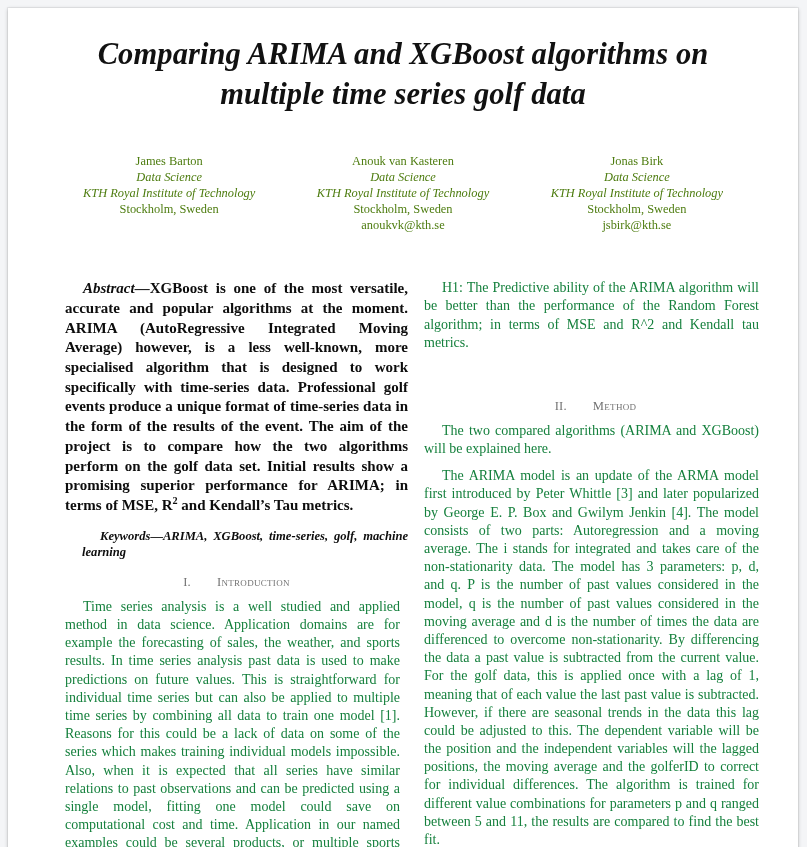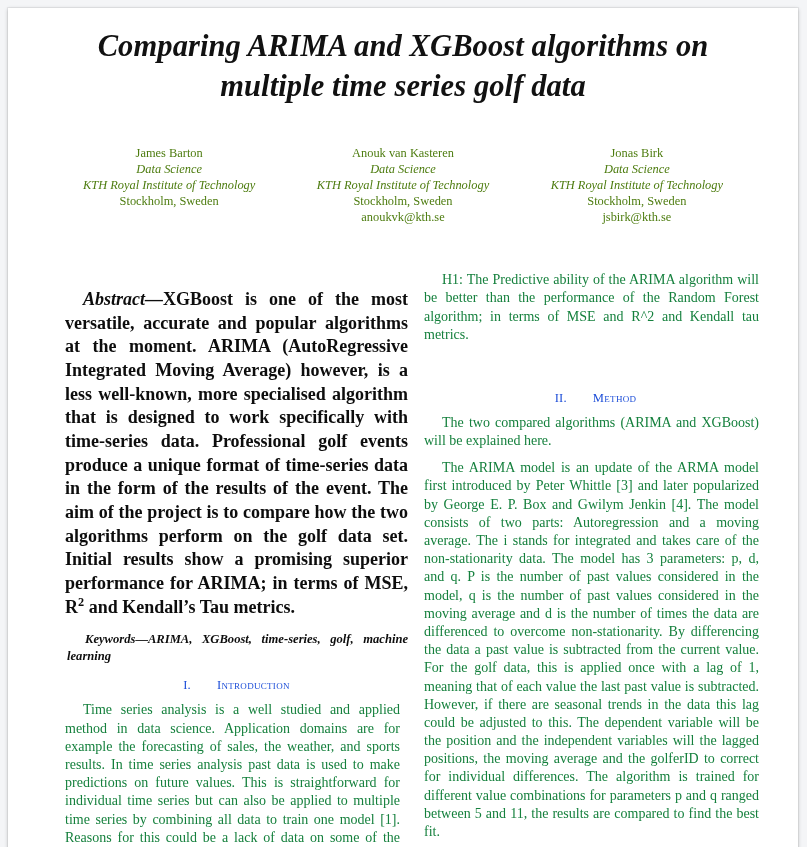--- a/index.html
+++ b/index.html
@@ -20,21 +20,21 @@
     top: 8px;
     width: 790px;
     height: 860px;
     background: #ffffff;
     box-shadow: 0 1px 4px rgba(0,0,0,0.22), 0 0 0 1px rgba(0,0,0,0.05);
     overflow: hidden;
   }
 
   
   .title-block {
-    padding-top: 18px;
+    padding-top: 26px;
   }
   .paper-title {
     font-style: italic;
     font-size: 30.5px;
     line-height: 1.32;
     text-align: center;
     color: #111;
     margin: 0 auto;
     width: 680px;
     letter-spacing: 0.1px;
@@ -75,49 +75,49 @@
     margin: 0 8px 9px 0;
     font-size: 14px;
     line-height: 1.30;
     text-align: justify;
     text-indent: 18px;
     color: #15803d;
     hyphens: none;
   }
 
   p.abstract {
-    margin: 17px 0 12px 0;
-    font-size: 18px;
+    margin: 0 0 12px 0;
+    font-size: 15px;
     line-height: 1.315;
     text-align: justify;
     text-indent: 18px;
     font-weight: bold;
     color: #0d0d0d;
   }
   .abs-lead {
     font-style: italic;
     font-weight: bold;
   }
   p.keywords {
-    margin: 0 0 14px 2px;
+    margin: 0 0 14px 17px;
     font-size: 12.6px;
     line-height: 1.315;
     text-align: justify;
     text-indent: 18px;
     font-weight: bold;
     font-style: italic;
     color: #0d0d0d;
   }
 
   
   .sec-head {
     text-align: center;
     font-size: 12.6px;
     margin: 12px 0 8px 0;
-    color: #1d4ed8;
+    color: #737373;
     white-space: pre;
   }
   .sec-num {
     font-variant: normal;
     letter-spacing: 0.2px;
   }
   .sec-title {
     font-variant: small-caps;
     letter-spacing: 0.3px;
   }

